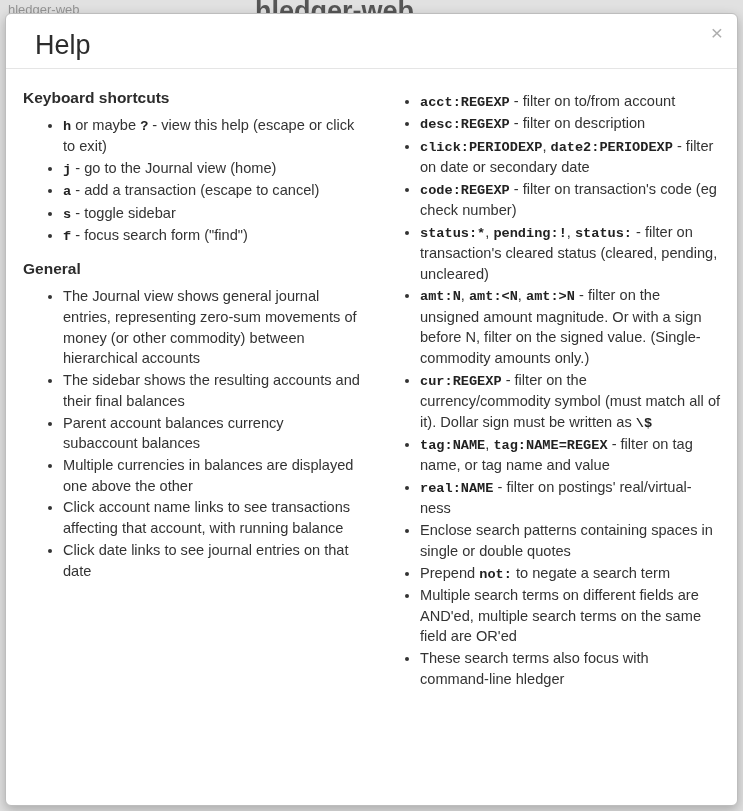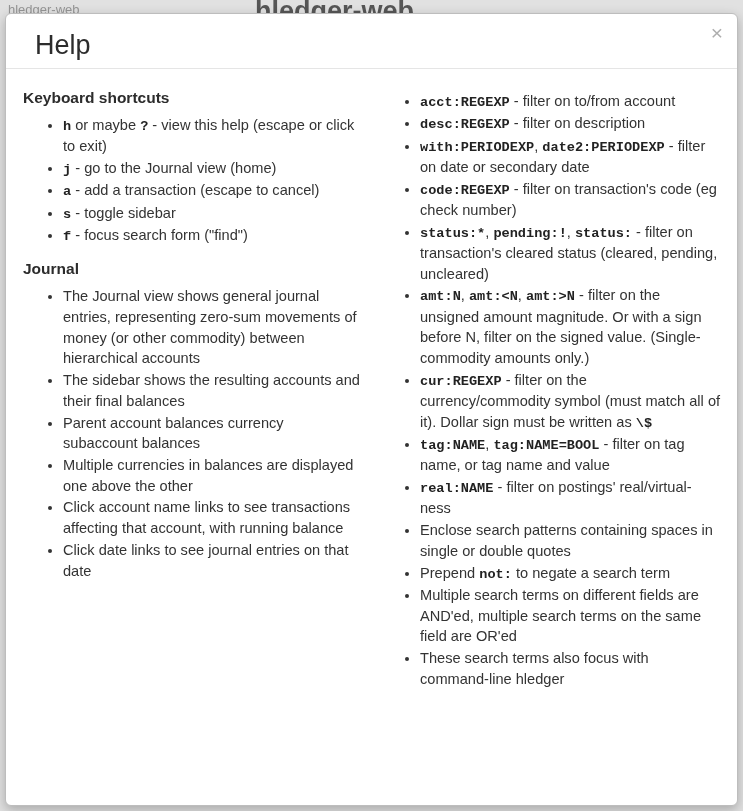--- a/index.html
+++ b/index.html
@@ -148,40 +148,40 @@
   <div id="modal-body">
     <div class="col col-left">
         <h4 class="section-title first">Keyboard shortcuts</h4>
         <ul class="help-list">
           <li><code>h</code> or maybe <code>?</code> - view this help (escape or click to exit)</li>
           <li><code>j</code> - go to the Journal view (home)</li>
           <li><code>a</code> - add a transaction (escape to cancel)</li>
           <li><code>s</code> - toggle sidebar</li>
           <li><code>f</code> - focus search form ("find")</li>
         </ul>
-        <h4 class="section-title">Journal</h4>
+        <h4 class="section-title">General</h4>
         <ul class="help-list">
           <li>The Journal view shows general journal entries, representing zero-sum movements of money (or other commodity) between hierarchical accounts</li>
           <li>The sidebar shows the resulting accounts and their final balances</li>
           <li>Parent account balances currency subaccount balances</li>
           <li>Multiple currencies in balances are displayed one above the other</li>
           <li>Click account name links to see transactions affecting that account, with running balance</li>
           <li>Click date links to see journal entries on that date</li>
         </ul>
       </div>
     <div class="col col-right">
         <ul class="help-list">
           <li><code>acct:REGEXP</code> - filter on to/from account</li>
           <li><code>desc:REGEXP</code> - filter on description</li>
-          <li><code>with:PERIODEXP</code>, <code>date2:PERIODEXP</code> - filter on date or secondary date</li>
+          <li><code>click:PERIODEXP</code>, <code>date2:PERIODEXP</code> - filter on date or secondary date</li>
           <li><code>code:REGEXP</code> - filter on transaction's code (eg check number)</li>
           <li><code>status:*</code>, <code>pending:!</code>, <code>status:</code> - filter on transaction's cleared status (cleared, pending, uncleared)</li>
           <li><code>amt:N</code>, <code>amt:&lt;N</code>, <code>amt:&gt;N</code> - filter on the unsigned amount magnitude. Or with a sign before N, filter on the signed value. (Single-commodity amounts only.)</li>
           <li><code>cur:REGEXP</code> - filter on the currency/commodity symbol (must match all of it). Dollar sign must be written as <code>\$</code></li>
-          <li><code>tag:NAME</code>, <code>tag:NAME=BOOL</code> - filter on tag name, or tag name and value</li>
+          <li><code>tag:NAME</code>, <code>tag:NAME=REGEX</code> - filter on tag name, or tag name and value</li>
           <li><code>real:NAME</code> - filter on postings' real/virtual-ness</li>
           <li>Enclose search patterns containing spaces in single or double quotes</li>
           <li>Prepend <code>not:</code> to negate a search term</li>
           <li>Multiple search terms on different fields are AND'ed, multiple search terms on the same field are OR'ed</li>
           <li>These search terms also focus with command-line hledger</li>
         </ul>
       </div>
   </div>
 </div>
 

